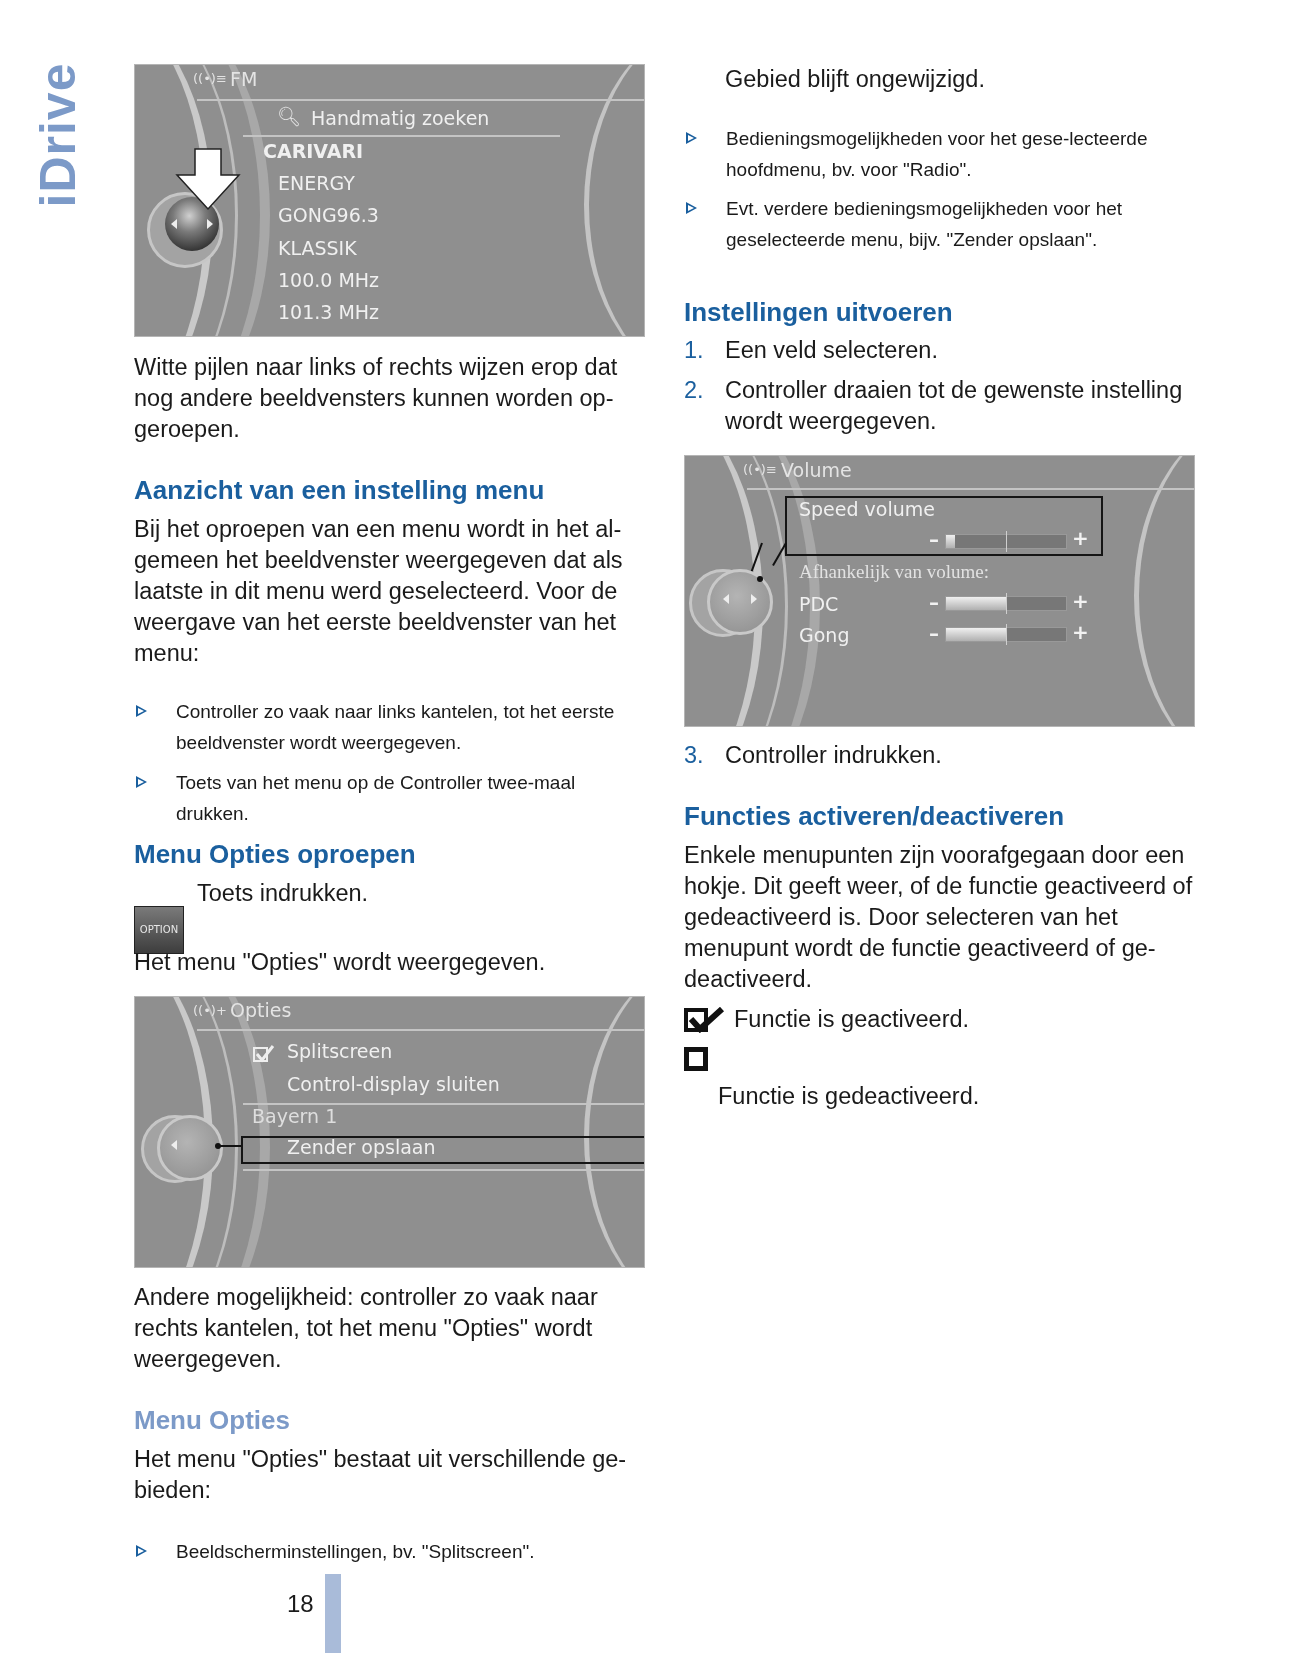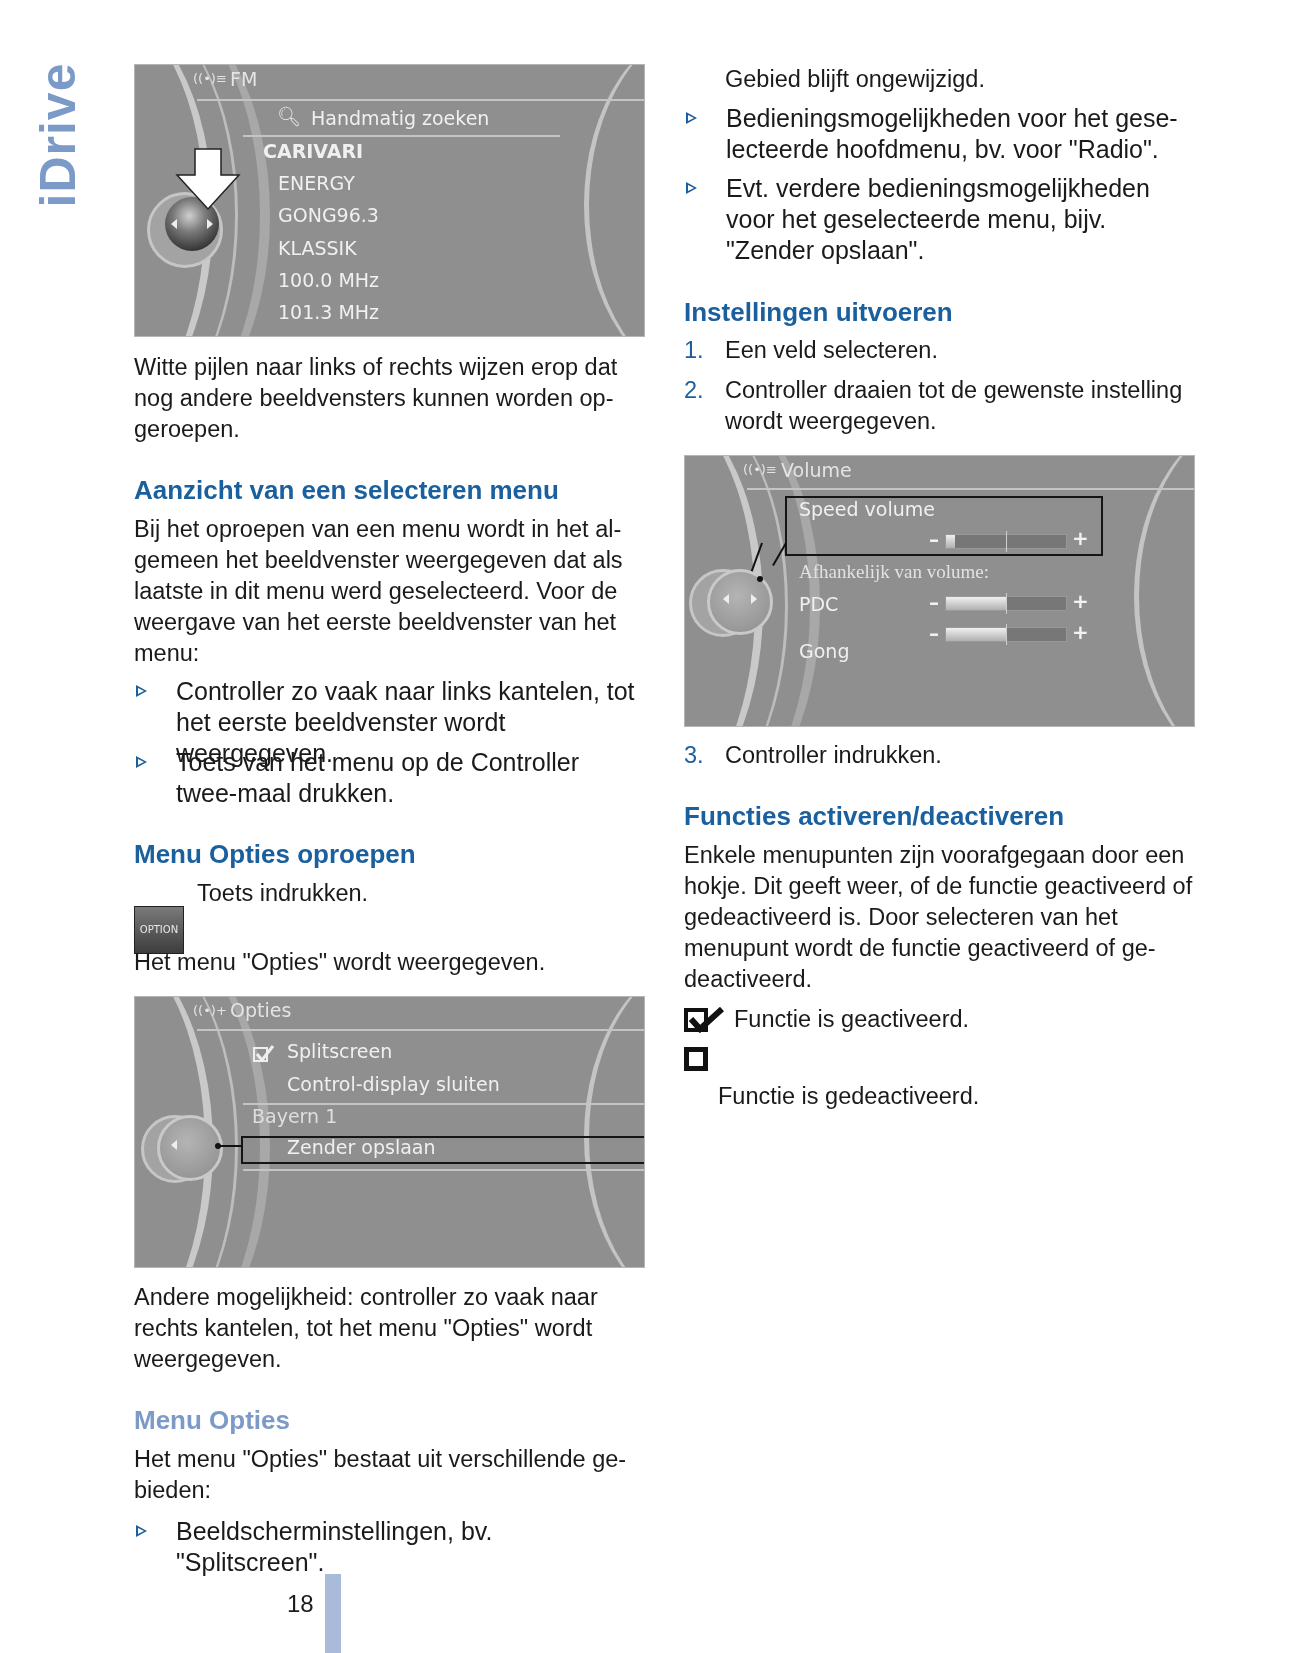--- a/index.html
+++ b/index.html
@@ -5,21 +5,21 @@
   html, body { margin:0; padding:0; }
   body { width:1299px; height:1653px; background:#ffffff; position:relative; overflow:hidden;
          font-family:"Liberation Sans", sans-serif; color:#1a1a1a; }
   .side-tab { position:absolute; left:28px; top:60px; width:60px; height:150px; }
   .side-tab span { position:absolute; left:50%; top:50%; transform:translate(-50%,-50%) rotate(-90deg);
          font-weight:bold; font-size:50px; color:#7c9ac8; white-space:nowrap; letter-spacing:1px; }
   .col { position:absolute; width:510px; }
   p.body { margin:0; font-size:23.5px; line-height:31px; }
   h2 { margin:0; font-size:26px; font-weight:bold; color:#1a5f9e; line-height:32px; }
   h2.light { color:#7c9ac8; }
-  .bullet { position:relative; padding-left:42px; font-size:25px; line-height:31px; }
+  .bullet { position:relative; padding-left:42px; font-size:19px; line-height:31px;margin-top:20px; }
   .bullet .tri { position:absolute; left:2px; top:9px; width:0; height:0; border-left:11px solid #1a5f9e;
          border-top:6.5px solid transparent; border-bottom:6.5px solid transparent; }
   .bullet .tri::after { content:""; position:absolute; left:-9px; top:-3.5px; border-left:6px solid #fff;
          border-top:3.5px solid transparent; border-bottom:3.5px solid transparent; }
   .num { position:relative; padding-left:41px; font-size:23.5px; line-height:31px; }
   .num .n { position:absolute; left:0; top:0; color:#1a5f9e; }
   
   .screen { position:absolute; background:#8f8f8f; overflow:hidden; border:1px solid #b5b5b5; }
   .screen .arc1 { position:absolute; left:-150px; top:-60px; width:220px; height:420px; border-radius:50%;
          border-right:8px solid #c9c9c9; }
@@ -82,21 +82,21 @@
   <svg style="position:absolute; left:38px; top:82px;" width="70" height="70" viewBox="0 0 70 70">
     <polygon points="22,2 48,2 48,28 66,28 35,62 4,28 22,28" fill="#ffffff" stroke="#222" stroke-width="1.5"></polygon>
   </svg>
 </div>
 
 <div class="col" style="left:134px; top:352px;">
   <p class="body">Witte pijlen naar links of rechts wijzen erop dat nog andere beeldvensters kunnen worden op-geroepen.</p>
 </div>
 
 <div class="col" style="left:134px; top:474px;">
-  <h2>Aanzicht van een selecteren menu</h2>
+  <h2>Aanzicht van een instelling menu</h2>
 </div>
 <div class="col" style="left:134px; top:514px;">
   <p class="body">Bij het oproepen van een menu wordt in het al-gemeen het beeldvenster weergegeven dat als laatste in dit menu werd geselecteerd. Voor de weergave van het eerste beeldvenster van het menu:</p>
 </div>
 <div class="col" style="left:134px; top:676px;">
   <div class="bullet"><span class="tri"></span><span>Controller zo vaak naar links kantelen, tot het eerste beeldvenster wordt weergegeven.</span></div>
 </div>
 <div class="col" style="left:134px; top:747px;">
   <div class="bullet"><span class="tri"></span><span>Toets van het menu op de Controller twee-maal drukken.</span></div>
 </div>
@@ -190,21 +190,21 @@
   <div style="position:absolute; left:75px; top:86px; width:26px; height:2px; background:#111; transform:rotate(-60deg); transform-origin:right center;"></div>
   <div style="position:absolute; left:76px; top:87px; width:2px; height:34px; background:#111; transform:rotate(20deg); transform-origin:top;"></div>
   <span class="s-item" style="left:114px; top:105px; color:#e2e2e2;font-family:Liberation Serif, serif;">Afhankelijk van volume:</span>
   <span class="s-item" style="left:114px; top:137px;">PDC</span>
   <span class="s-pm" style="left:244px; top:134px;">–</span>
   <div class="slider" style="left:260px; top:140px; width:120px;">
     <div class="fill" style="width:60px;"></div>
       <div class="tick" style="left:60px;"></div>
   </div>
   <span class="s-pm" style="left:387px; top:133px;">+</span>
-  <span class="s-item" style="left:114px; top:168px;margin-top:16px;">Gong</span>
+  <span class="s-item" style="left:114px; top:168px;">Gong</span>
   <span class="s-pm" style="left:244px; top:165px;">–</span>
   <div class="slider" style="left:260px; top:171px; width:120px;">
     <div class="fill" style="width:60px;"></div>
       <div class="tick" style="left:60px;"></div>
   </div>
   <span class="s-pm" style="left:387px; top:164px;">+</span>
   <div class="knob knob-outer" style="left:4px; top:113px; width:62px; height:62px;"></div>
   <div class="knob knob-inner" style="left:22px; top:113px; width:60px; height:60px;"></div>
   <div class="arrow-l" style="left:38px; top:138px;"></div>
   <div class="arrow-r" style="left:66px; top:138px;"></div>

